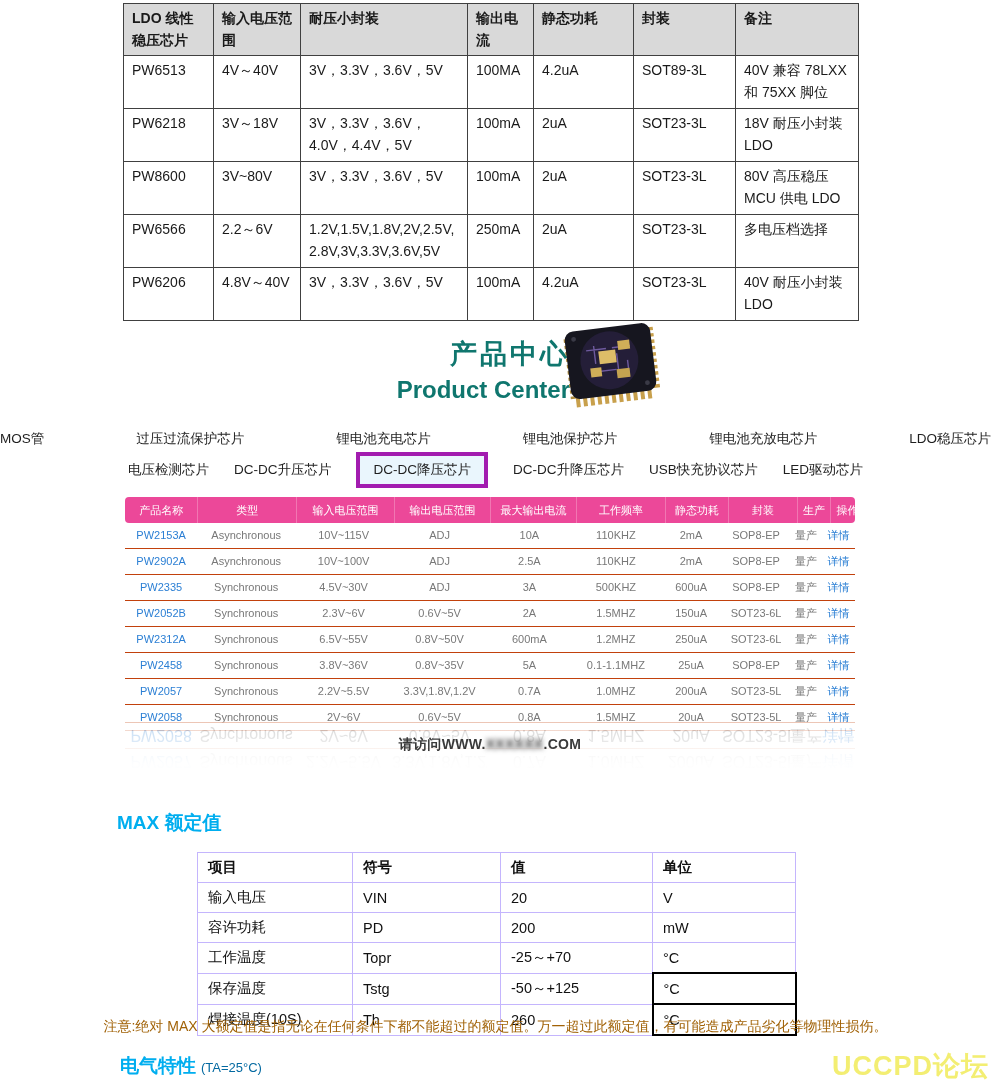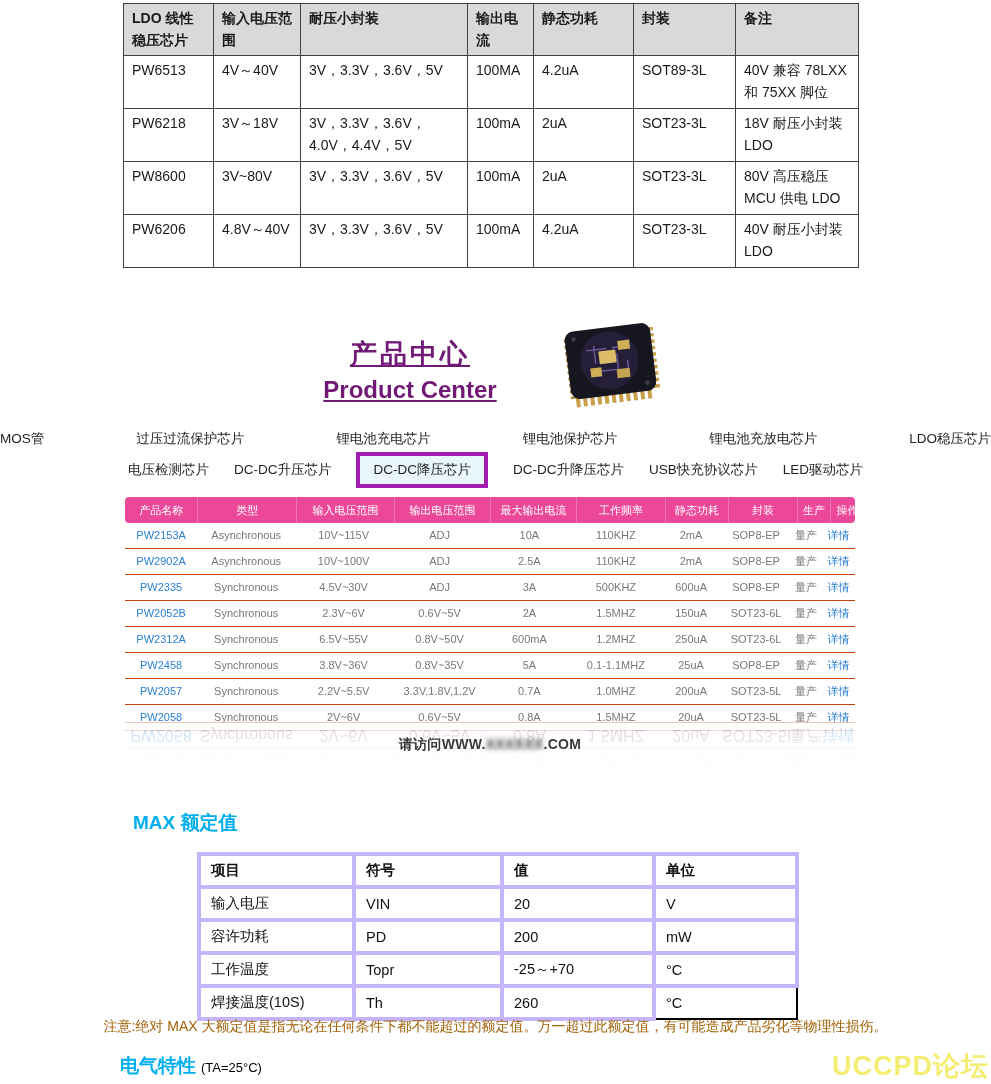--- a/index.html
+++ b/index.html
@@ -8,21 +8,21 @@
 
   
   .ldo-table{position:absolute;left:123px;top:3px;width:735px;border-collapse:collapse;
              table-layout:fixed;font-size:14px;}
   .ldo-table th,.ldo-table td{border:1px solid #404040;padding:4px 8px 3px;vertical-align:top;
              text-align:left;line-height:1.55;word-break:break-word;}
   .ldo-table th{background:#d9d9d9;font-weight:bold;height:44px;}
   .ldo-table td{height:45px;}
 
   
-  .pc-block{position:absolute;top:336px;left:250px;width:320px;text-align:center;color:#701a75;text-decoration:underline;}
+  .pc-block{position:absolute;top:336px;left:250px;width:320px;text-align:right;color:#0f766e;}
   .pc-block .zh{font-size:27px;font-weight:bold;letter-spacing:3px;}
   .pc-block .en{font-size:24px;font-weight:bold;margin-top:4px;}
   .chip{position:absolute;left:548px;top:318px;}
 
   
   .nav1{position:absolute;top:430px;left:0;width:991px;display:flex;justify-content:space-between;
         gap:27px;font-size:13.5px;color:#1f1f1f;}
   .nav2{position:absolute;top:454px;left:0;width:991px;display:flex;justify-content:center;
         align-items:center;gap:25px;font-size:13.5px;color:#1f1f1f;height:32px;}
   .nav-item{cursor:pointer;white-space:nowrap;}
@@ -45,35 +45,35 @@
   .reflection .prow{transform:scaleY(-1);}
   .reflection .r1{opacity:.55;}
   .reflection .r2{opacity:.3;}
   .refl-fade{position:absolute;left:125px;top:722px;width:730px;height:46px;
              background:linear-gradient(to bottom,rgba(255,255,255,.45),rgba(255,255,255,.97) 92%);}
   .visit{position:absolute;top:736px;left:125px;width:730px;text-align:center;
          font-size:14px;font-weight:bold;color:#3a3a3a;letter-spacing:.3px;}
   .visit .blur{filter:blur(2.5px);}
 
   
-  .section-title{position:absolute;left:133px;color:#00aeef;font-size:19px;font-weight:bold;}
+  .section-title{position:absolute;left:117px;color:#00aeef;font-size:19px;font-weight:bold;}
   #max-title{top:810px;}
   .max-table{position:absolute;left:197px;top:852px;width:598px;border-collapse:collapse;
              table-layout:fixed;font-size:14.5px;color:#111;}
-  .max-table th,.max-table td{border:4px solid #c4b5fd;padding:2px 10px;height:25px;
+  .max-table th,.max-table td{border:1px solid #c4b5fd;padding:2px 10px;height:25px;
              text-align:left;font-weight:normal;}
   .max-table th{font-weight:bold;}
   .max-table .thick{border:2.5px solid #000;}
   .note{position:absolute;top:1018px;left:0;width:991px;text-align:center;
         font-size:14px;color:#a16207;}
 
   
   .elec{position:absolute;left:120px;top:1053px;white-space:nowrap;}
   .elec .t{color:#00aeef;font-size:19px;font-weight:bold;}
-  .elec .s{font-size:13px;color:#000000;margin-left:5px;}
+  .elec .s{font-size:13px;color:#0369a1;margin-left:5px;}
   .watermark{position:absolute;right:2px;top:1048px;font-size:27px;color:#f3ee72;
              font-weight:bold;letter-spacing:1px;}
 </style>
 </head>
 <body>
 
 <table class="ldo-table">
   <colgroup>
       <col style="width:90px">
       <col style="width:87px">
@@ -114,20 +114,29 @@
   <tr>
     <td>PW8600</td>
     <td>3V~80V</td>
     <td>3V，3.3V，3.6V，5V</td>
     <td>100mA</td>
     <td>2uA</td>
     <td>SOT23-3L</td>
     <td>80V 高压稳压 MCU 供电 LDO</td>
   </tr>
   <tr>
+    <td>PW6566</td>
+    <td>2.2～6V</td>
+    <td>1.2V,1.5V,1.8V,2V,2.5V,2.8V,3V,3.3V,3.6V,5V</td>
+    <td>250mA</td>
+    <td>2uA</td>
+    <td>SOT23-3L</td>
+    <td>多电压档选择</td>
+  </tr>
+  <tr>
     <td>PW6206</td>
     <td>4.8V～40V</td>
     <td>3V，3.3V，3.6V，5V</td>
     <td>100mA</td>
     <td>4.2uA</td>
     <td>SOT23-3L</td>
     <td>40V 耐压小封装 LDO</td>
   </tr>
 </tbody>
   </table>
@@ -339,20 +348,26 @@
     <td>200</td>
     <td>mW</td>
   </tr>
   <tr>
     <td>工作温度</td>
     <td>Topr</td>
     <td>-25～+70</td>
     <td>°C</td>
   </tr>
   <tr>
+    <td>保存温度</td>
+    <td>Tstg</td>
+    <td>-50～+125</td>
+    <td class="thick">°C</td>
+  </tr>
+  <tr>
     <td>焊接温度(10S)</td>
     <td>Th</td>
     <td>260</td>
     <td class="thick">°C</td>
   </tr>
 </tbody>
   </table>
 <div class="note">注意:绝对 MAX 大额定值是指无论在任何条件下都不能超过的额定值。万一超过此额定值，有可能造成产品劣化等物理性损伤。</div>
 
 <div class="elec">

